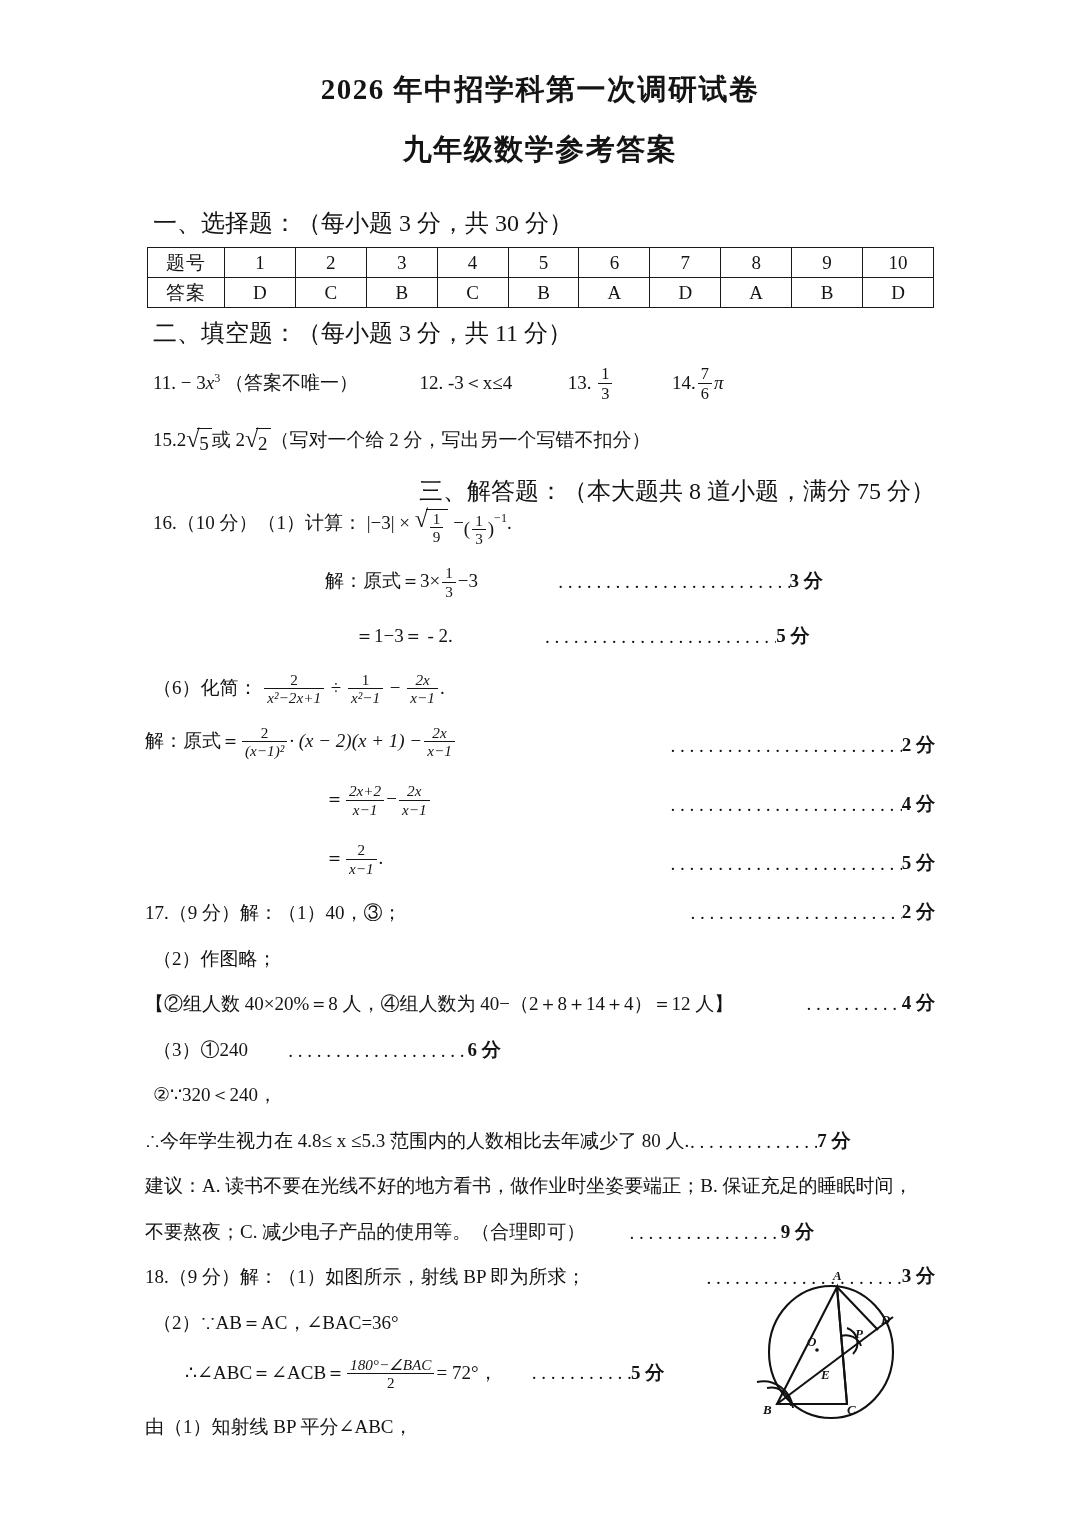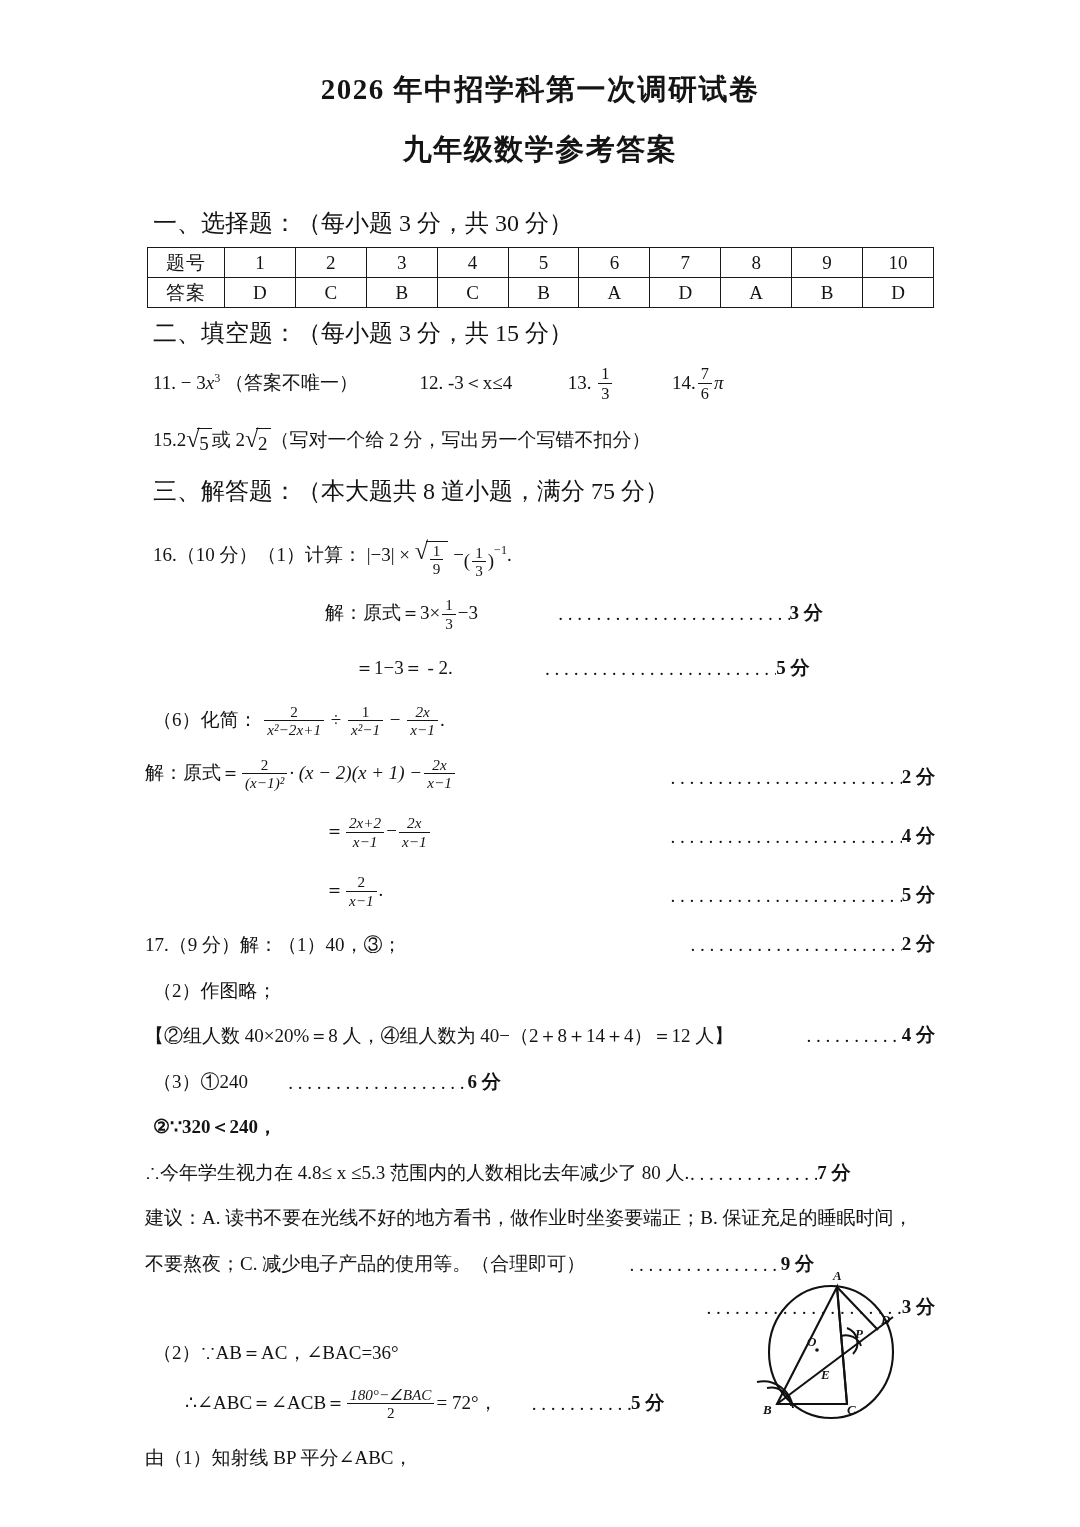--- a/index.html
+++ b/index.html
@@ -192,21 +192,21 @@
         <td>B</td>
         <td>A</td>
         <td>D</td>
         <td>A</td>
         <td>B</td>
         <td>D</td>
       </tr>
     </tbody>
       </table>
 
-    <div class="sec-head">二、填空题：（每小题 3 分，共 15 分）</div>
+    <div class="sec-head">二、填空题：（每小题 3 分，共 11 分）</div>
 
     <div class="line ind1" style="margin-top:14px; margin-bottom:24px;">
       <span>
         <span>11.</span>
         <span>− 3</span><span class="mi">x</span><span class="sup">3</span>
         <span>（答案不唯一）</span>
       </span>
       <span style="display:inline-block; width:52px;"></span>
       <span>12. -3＜x≤4</span>
       <span style="display:inline-block; width:46px;"></span>
@@ -223,21 +223,21 @@
           <span class="num">7</span>
           <span class="den">6</span>
         </span><span class="mi">π</span>
       </span>
     </div>
 
     <div class="line ind1" style="margin-bottom:16px;">
       <span>15.</span><span>2</span><span class="sqrt"><span class="rad">5</span></span><span>或 2</span><span class="sqrt"><span class="rad">2</span></span><span>（写对一个给 2 分，写出另一个写错不扣分）</span>
     </div>
 
-    <div class="sec-head" style="margin-bottom:32px;">三、解答题：（本大题共 8 道小题，满分 75 分）</div>
+    <div class="sec-head" style="margin-bottom:0;text-align:right;">三、解答题：（本大题共 8 道小题，满分 75 分）</div>
 
     <div class="line ind1" style="margin-bottom:18px;">
       <span>16.（10 分）（1）计算：</span>
       <span>|−3| ×</span>
       <span class="sqrt">
         <span class="rad"><span class="frac">
           <span class="num">1</span>
           <span class="den">9</span>
         </span></span>
       </span>
@@ -318,35 +318,36 @@
       <span>【②组人数 40×20%＝8 人，④组人数为 40−（2＋8＋14＋4）＝12 人】</span>
       <span class="rightscore"><span class="leader" style="width:96px;">····························································</span><span class="score">4 分</span></span>
     </div>
 
     <div class="line ind1" style="margin-bottom:18px;">
       <span>（3）①240</span>
       <span style="display:inline-block;width:30px;"></span>
       <span class="leader" style="width:180px;">····························································</span><span class="score">6 分</span>
     </div>
 
-    <div class="line ind1" style="margin-bottom:18px;font-weight:bold;">②∵320＜240，</div>
+    <div class="line ind1" style="margin-bottom:18px;">②∵320＜240，</div>
 
     <div class="line" style="margin-bottom:18px;">
       <span>∴今年学生视力在 4.8≤ x ≤5.3 范围内的人数相比去年减少了 80 人.</span><span class="leader" style="width:128px;">····························································</span><span class="score">7 分</span>
     </div>
 
     <div class="line" style="margin-bottom:18px;">建议：A. 读书不要在光线不好的地方看书，做作业时坐姿要端正；B. 保证充足的睡眠时间，</div>
 
     <div class="line" style="margin-bottom:18px;">
       <span>不要熬夜；C. 减少电子产品的使用等。（合理即可）</span>
       <span style="display:inline-block;width:34px;"></span>
       <span class="leader" style="width:152px;">····························································</span><span class="score">9 分</span>
     </div>
 
     <div class="line" style="margin-bottom:18px;">
+      <span>18.（9 分）解：（1）如图所示，射线 BP 即为所求；</span>
       <span class="rightscore"><span class="leader" style="width:196px;">····························································</span><span class="score">3 分</span></span>
     </div>
 
     <div class="line ind1" style="margin-bottom:20px;">（2）∵AB＝AC，∠BAC=36°</div>
 
     <div class="line ind2" style="margin-bottom:22px;">
       <span>∴∠ABC＝∠ACB＝</span><span class="frac">
         <span class="num mi">180°−∠BAC</span>
         <span class="den">2</span>
       </span><span>= 72°，</span>

